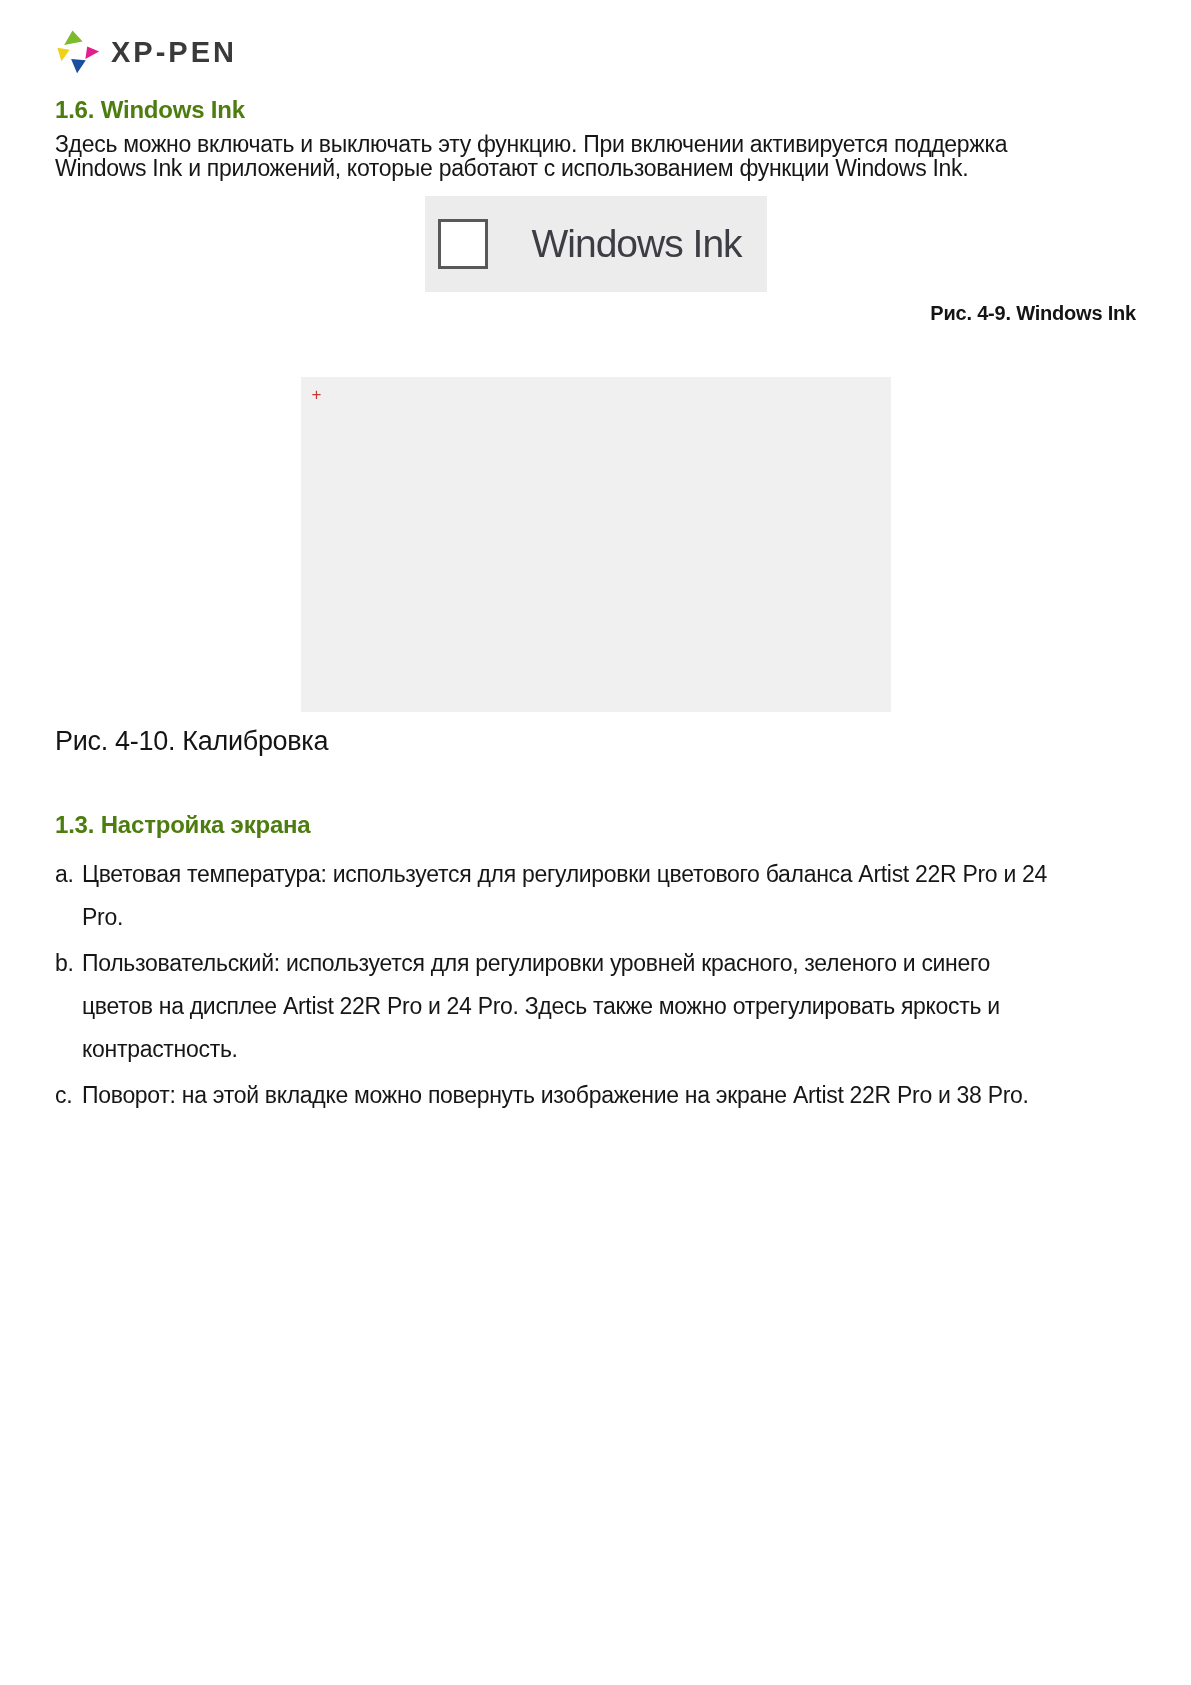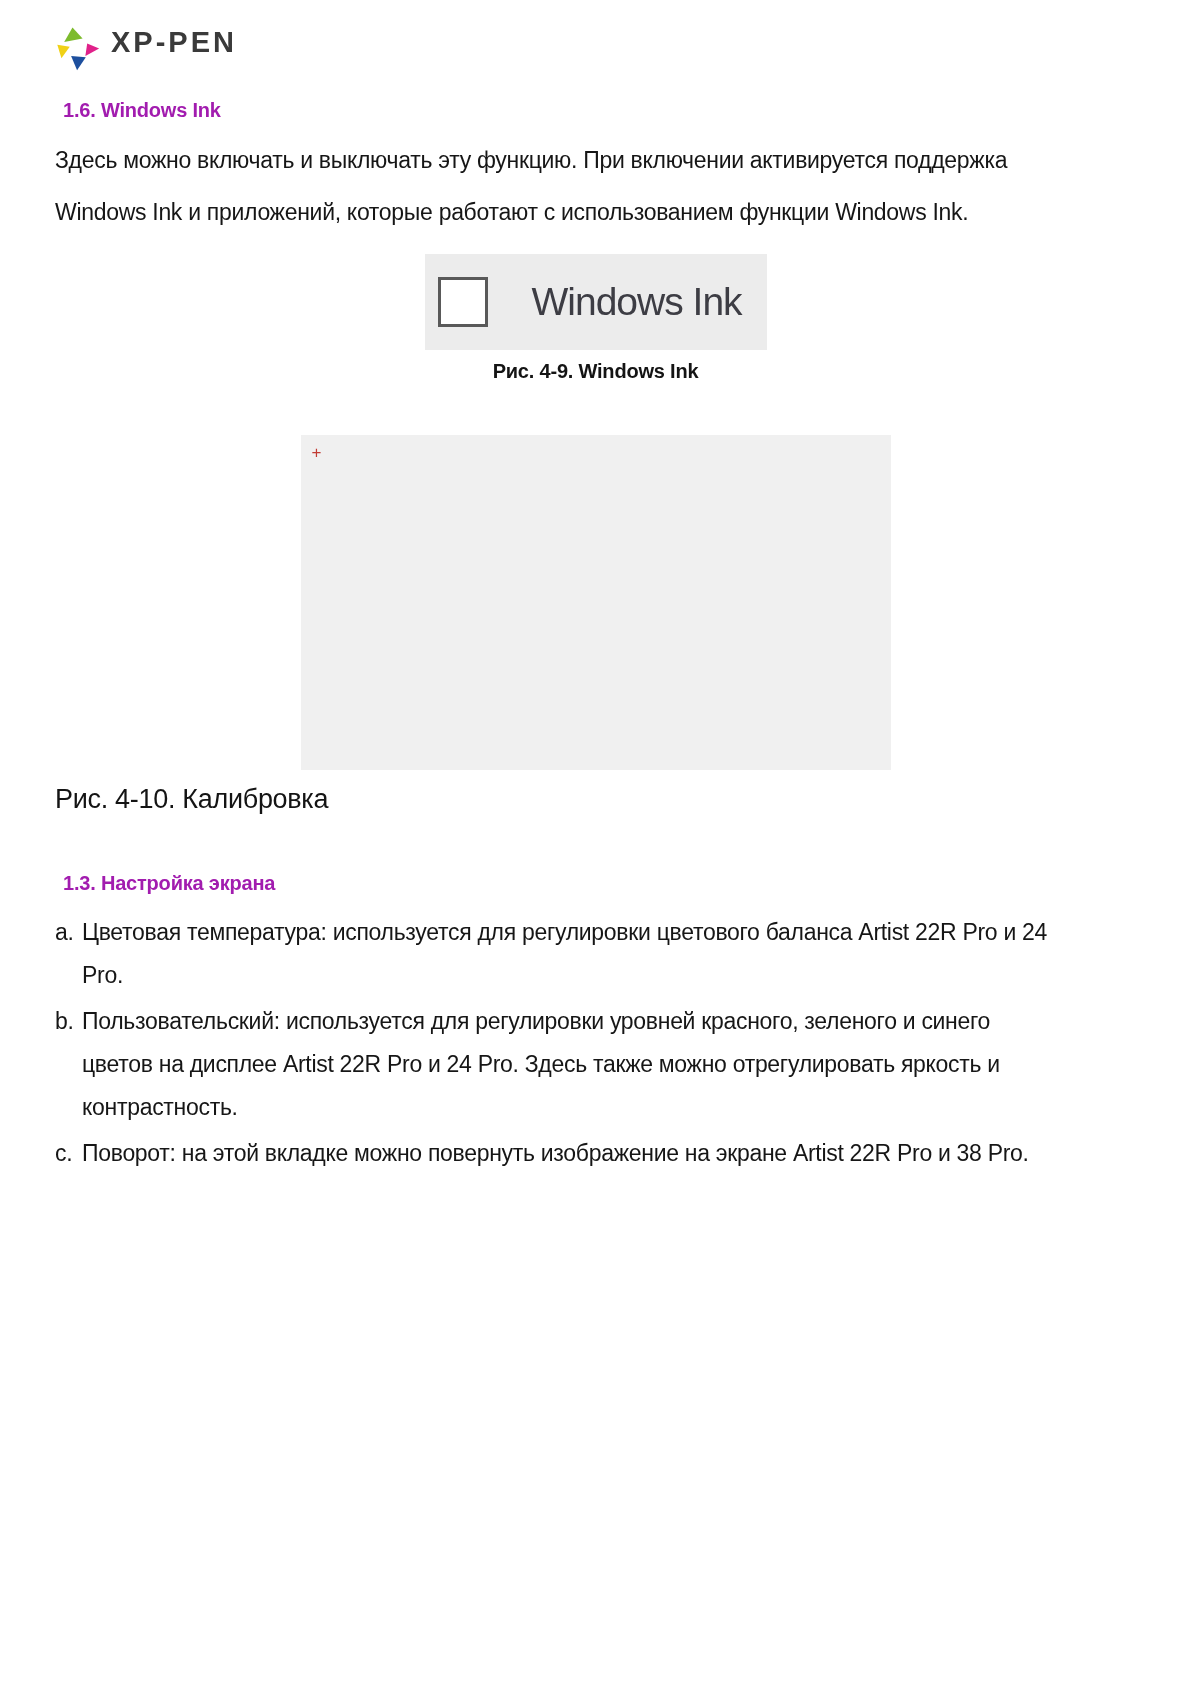--- a/index.html
+++ b/index.html
@@ -6,38 +6,38 @@
   body {
     width: 1191px; height: 1685px;
     background: #ffffff;
     font-family: "Liberation Sans", sans-serif;
     color: #1a1a1a;
     overflow: hidden;
   }
   .page { padding: 26px 55px 0 55px; box-sizing: border-box; width: 1191px; height: 1685px; }
 
   
-  .logo { display: flex; align-items: flex-start; gap: 10px; height: 52px; }
+  .logo { display: flex; align-items: center; gap: 10px; height: 52px; }
   .logo svg { width: 46px; height: 46px; }
   .brand {
     font-size: 29px; font-weight: 700; color: #3a3a3a;
     letter-spacing: 3px;
   }
 
   
   .h {
-    font-size: 20px; font-weight: 700; color: #a21caf;
-    margin: 8px; line-height: 32px; letter-spacing: -0.2px;
+    font-size: 24px; font-weight: 700; color: #4d7c0f;
+    margin: 0; line-height: 32px; letter-spacing: -0.2px;
   }
   .h16 { margin-top: 16px; }
   .h17 { margin-top: 58px; }
   .h18 { margin-top: 52px; }
   .body-text {
-    font-size: 23px; line-height: 52px; letter-spacing: -0.3px;
-    max-width: 985px; margin: 0 0 0 0; color: #161616;
+    font-size: 23px; line-height: 24px; letter-spacing: -0.3px;
+    max-width: 985px; margin: 6px 0 0 0; color: #161616;
   }
 
   
   .fig-ink {
     width: 342px; height: 96px; background: #ececec;
     margin: 16px auto 0 auto;
     display: flex; align-items: center; padding-left: 13px;
     box-sizing: border-box;
     gap: 35px;
   }
@@ -45,21 +45,21 @@
     width: 44px; height: 44px; background: #ffffff;
     border: 3px solid #595959; box-sizing: content-box;
     flex: 0 0 auto;
   }
   .ink-label {
     font-size: 39px; color: #3d3d44; margin-left: 9px;
     letter-spacing: -1px; filter: blur(0.5px);
     white-space: nowrap;
   }
   .caption-sm {
-    text-align: center; font-size: 20px; font-weight: 600;
+    text-align: right; font-size: 20px; font-weight: 600;
     color: #141414; margin-top: 10px; letter-spacing: -0.2px;
   }
 
   
   .fig-cal {
     width: 590px; height: 335px; background: #f0f0f0;
     margin: 52px auto 0 auto; position: relative;
   }
   .cal-cross {
     position: absolute; left: 11px; top: 9px;

